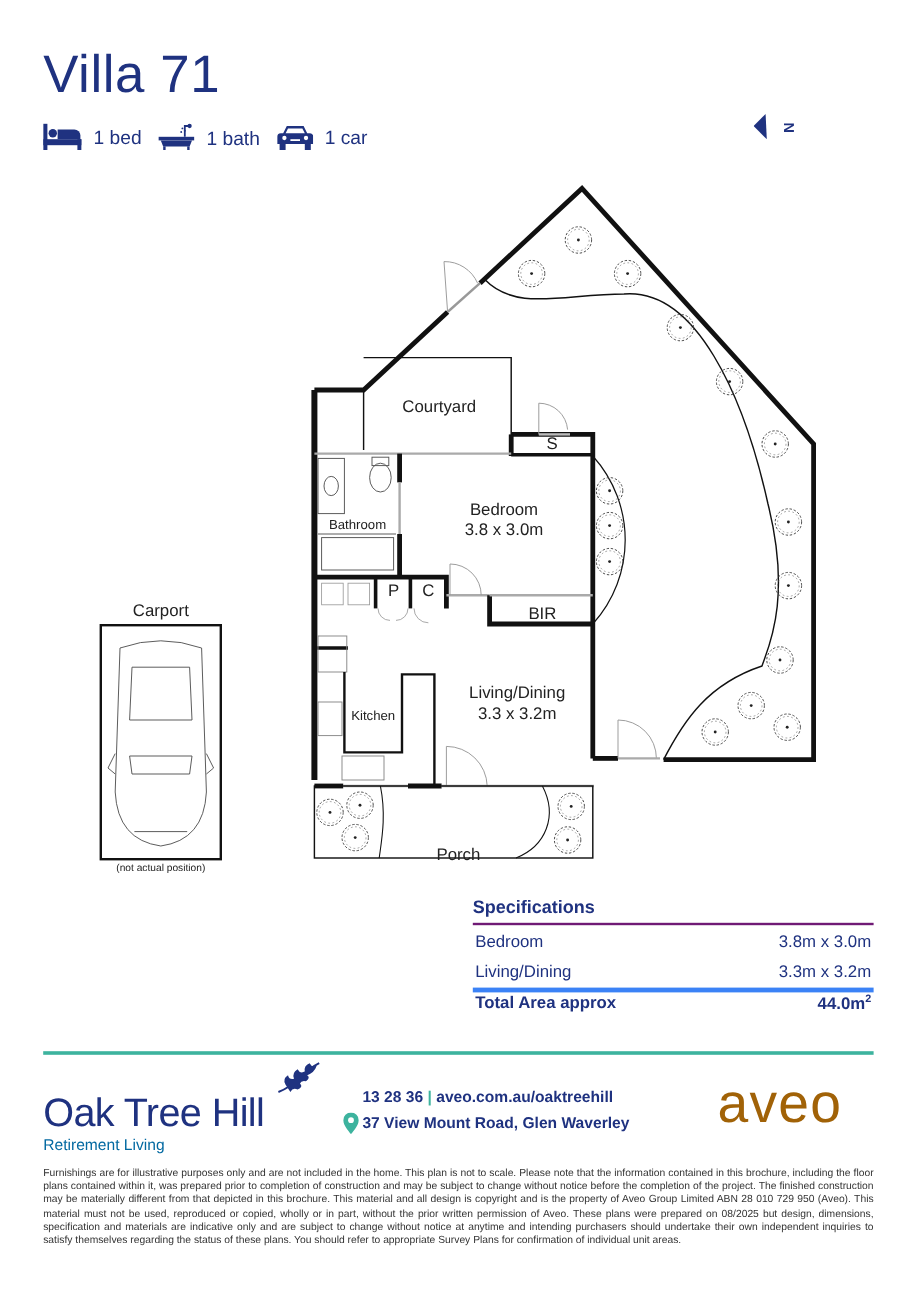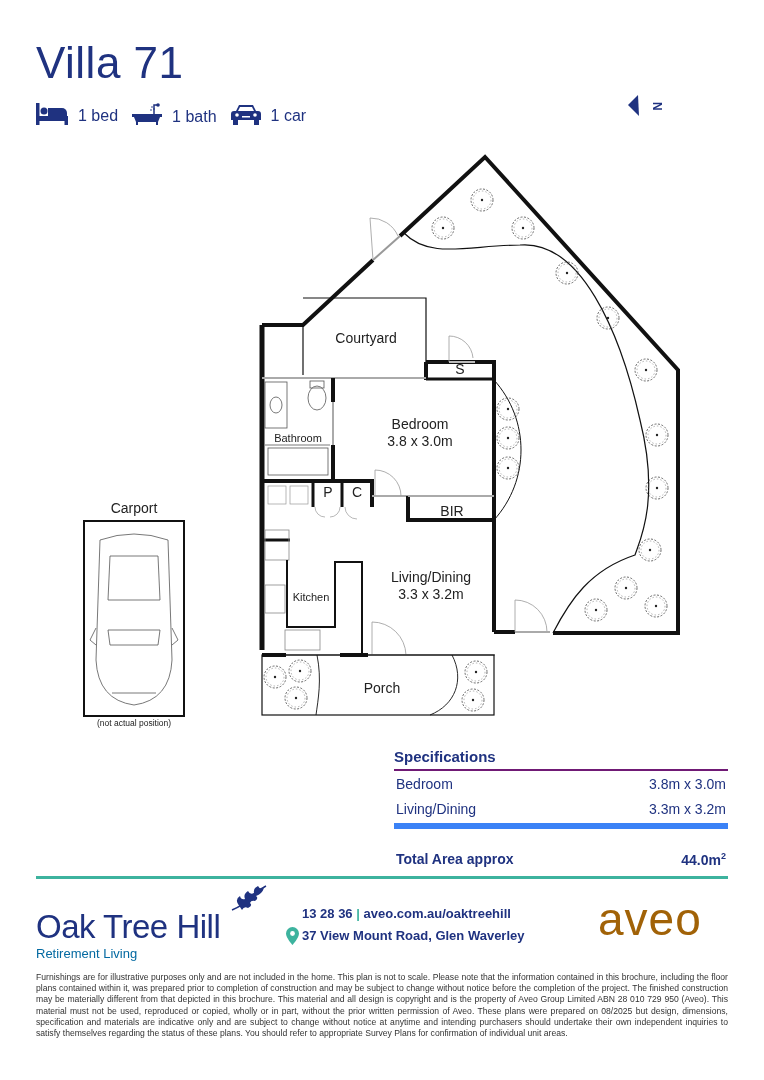--- a/index.html
+++ b/index.html
@@ -10,21 +10,21 @@
   .feat svg { margin-right:10px; }
   .north { position:absolute; left:628px; top:94px; width:50px; height:24px; }
   .plan { position:absolute; left:0; top:0; width:764px; height:740px; }
   .room-label { position:absolute; font-size:14px; color:#222; text-align:center; line-height:17px; }
   .room-small { font-size:11px; }
   .carport-title { position:absolute; left:84px; top:500px; width:100px; text-align:center; font-size:14px; color:#222; }
   .carport-note { position:absolute; left:84px; top:718px; width:100px; text-align:center; font-size:8.5px; color:#222; }
   .specs { position:absolute; left:394px; top:748px; width:334px; }
   .specs-title { font-size:15px; font-weight:bold; color:#1f3280; padding-bottom:4px; border-bottom:2px solid #701a75; }
   .spec-row { display:flex; justify-content:space-between; font-size:14px; color:#1f3280; padding:5px 2px 4px 2px; }
-  .spec-row.total { font-weight:bold; border-top:6px solid #3b82f6; margin-top:2px; padding-top:22px; }
+  .spec-row.total { font-weight:bold; border-top:4px solid #3b82f6; margin-top:2px; padding-top:0; }
   .spec-row sup { font-size:9px; }
   .divider { position:absolute; left:36px; top:876px; width:692px; height:3px; background:#3db39e; }
   .brand { position:absolute; left:36px; top:908px; font-size:33px; color:#1f3280; letter-spacing:-0.5px; }
   .brand-sub { position:absolute; left:36px; top:946px; font-size:13px; color:#0369a1; }
   .leaf { position:absolute; left:228px; top:884px; }
   .contact { position:absolute; left:286px; top:903px; font-size:13px; font-weight:bold; color:#1f3280; line-height:22px; }
   .contact .sep { color:#3db39e; }
   .contact-line1 { padding-left:16px; }
   .contact-line2 { display:flex; align-items:center;justify-content:space-between; }
   .contact-line2 svg { margin-right:3px; }
@@ -194,21 +194,21 @@
 </div>
 <div class="room-label room-small" style="left:264px;top:430px;width:68px;">Bathroom</div>
 <div class="room-label" style="left:314px;top:484px;width:28px;">P</div>
 <div class="room-label" style="left:343px;top:484px;width:28px;">C</div>
 <div class="room-label" style="left:410px;top:503px;width:84px;">BIR</div>
 <div class="room-label room-small" style="left:288px;top:589px;width:46px;">Kitchen</div>
 <div class="room-label" style="left:368px;top:569px;width:126px;">
   <div>Living/Dining</div>
   <div>3.3 x 3.2m</div>
 </div>
-<div class="room-label" style="left:340px;top:680px;width:84px;">Porch</div>
+<div class="room-label" style="left:340px;top:704px;width:84px;">Porch</div>
 
 <div class="carport-title">Carport</div>
 <div class="carport-note">(not actual position)</div>
 
 <div class="specs">
   <div class="specs-title">Specifications</div>
   <div class="spec-row">
     <span>Bedroom</span>
     <span>3.8m x 3.0m</span>
   </div>

